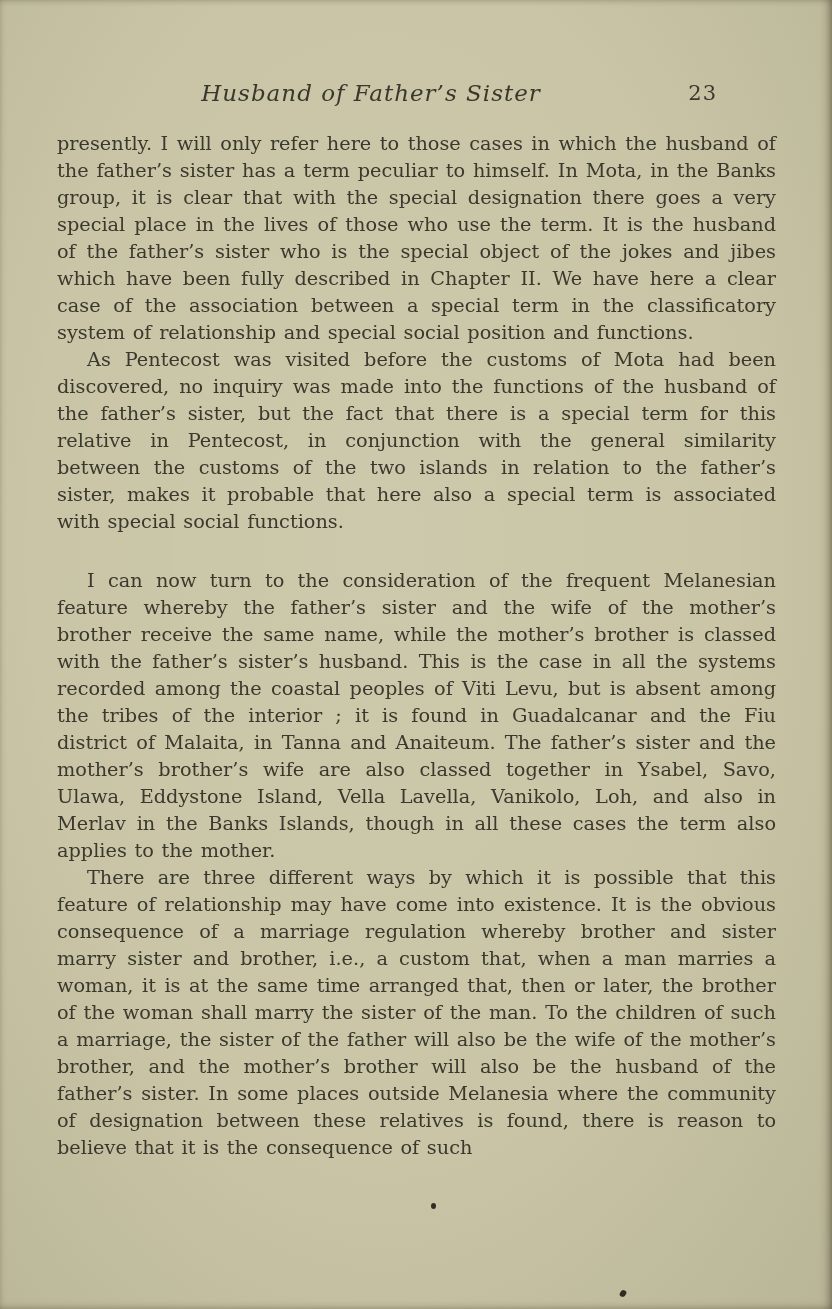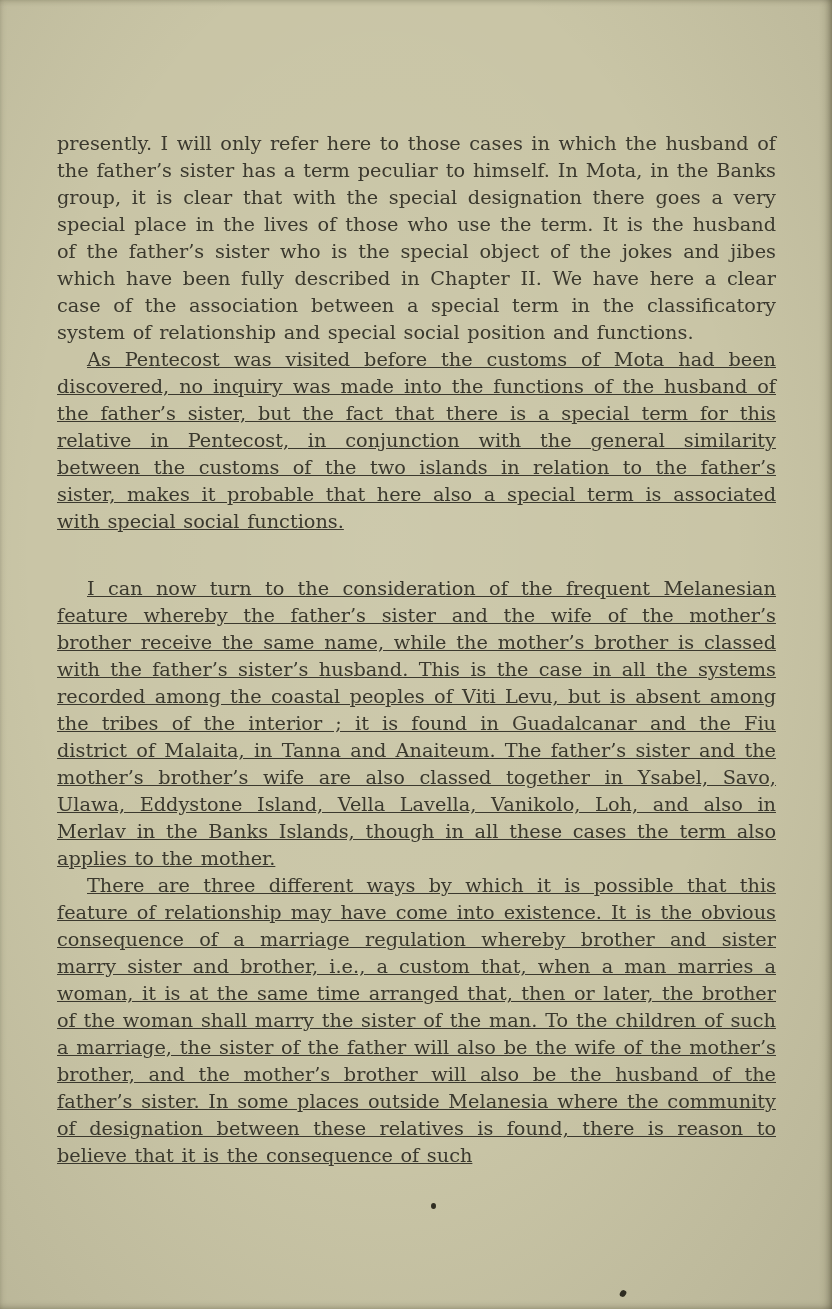--- a/index.html
+++ b/index.html
@@ -60,24 +60,23 @@
     text-align: justify;
     text-justify: inter-word;
     word-spacing: 1.5px;
   }
   .text-block p {
     margin: 0;
     color: #3b392e;
   }
   .text-block p.indent {
     text-indent: 30px;
-    text-decoration: underline;
   }
   .text-block p.section-gap {
-    margin-top: 40px;
+    margin-top: 32px;
   }
   .speck {
     position: absolute;
     background: #2f2d22;
     border-radius: 50%;
   }
   .speck-1 {
     left: 431px;
     top: 1203px;
     width: 5px;
@@ -90,20 +89,24 @@
     height: 7px;
     transform: rotate(25deg);
     border-radius: 60% 40% 55% 45%;
   }
 </style>
 </head>
 <body>
 
 <div class="scan-page">
 
+  <div class="running-header">
+    <div class="running-title">Husband of Father’s Sister</div>
+    <div class="page-number">23</div>
+  </div>
 
   <div class="text-block">
     <p>presently.  I will only refer here to those cases in which the husband of the father’s sister has a term peculiar to himself.  In Mota, in the Banks group, it is clear that with the special designation there goes a very special place in the lives of those who use the term.  It is the husband of the father’s sister who is the special object of the jokes and jibes which have been fully described in Chapter II.  We have here a clear case of the association between a special term in the classificatory system of relationship and special social position and functions.</p>
     <p class="indent">As Pentecost was visited before the customs of Mota had been discovered, no inquiry was made into the functions of the husband of the father’s sister, but the fact that there is a special term for this relative in Pentecost, in conjunction with the general similarity between the customs of the two islands in relation to the father’s sister, makes it probable that here also a special term is associated with special social functions.</p>
     <p class="indent section-gap">I can now turn to the consideration of the frequent Melanesian feature whereby the father’s sister and the wife of the mother’s brother receive the same name, while the mother’s brother is classed with the father’s sister’s husband. This is the case in all the systems recorded among the coastal peoples of Viti Levu, but is absent among the tribes of the interior ; it is found in Guadalcanar and the Fiu district of Malaita, in Tanna and Anaiteum.  The father’s sister and the mother’s brother’s wife are also classed together in Ysabel, Savo, Ulawa, Eddystone Island, Vella Lavella, Vanikolo, Loh, and also in Merlav in the Banks Islands, though in all these cases the term also applies to the mother.</p>
     <p class="indent">There are three different ways by which it is possible that this feature of relationship may have come into existence.  It is the obvious consequence of a marriage regulation whereby brother and sister marry sister and brother, i.e., a custom that, when a man marries a woman, it is at the same time arranged that, then or later, the brother of the woman shall marry the sister of the man.  To the children of such a marriage, the sister of the father will also be the wife of the mother’s brother, and the mother’s brother will also be the husband of the father’s sister.  In some places outside Melanesia where the community of designation between these relatives is found, there is reason to believe that it is the consequence of such</p>
   </div>
 
   <div class="speck speck-1"></div>
   <div class="speck speck-2"></div>

